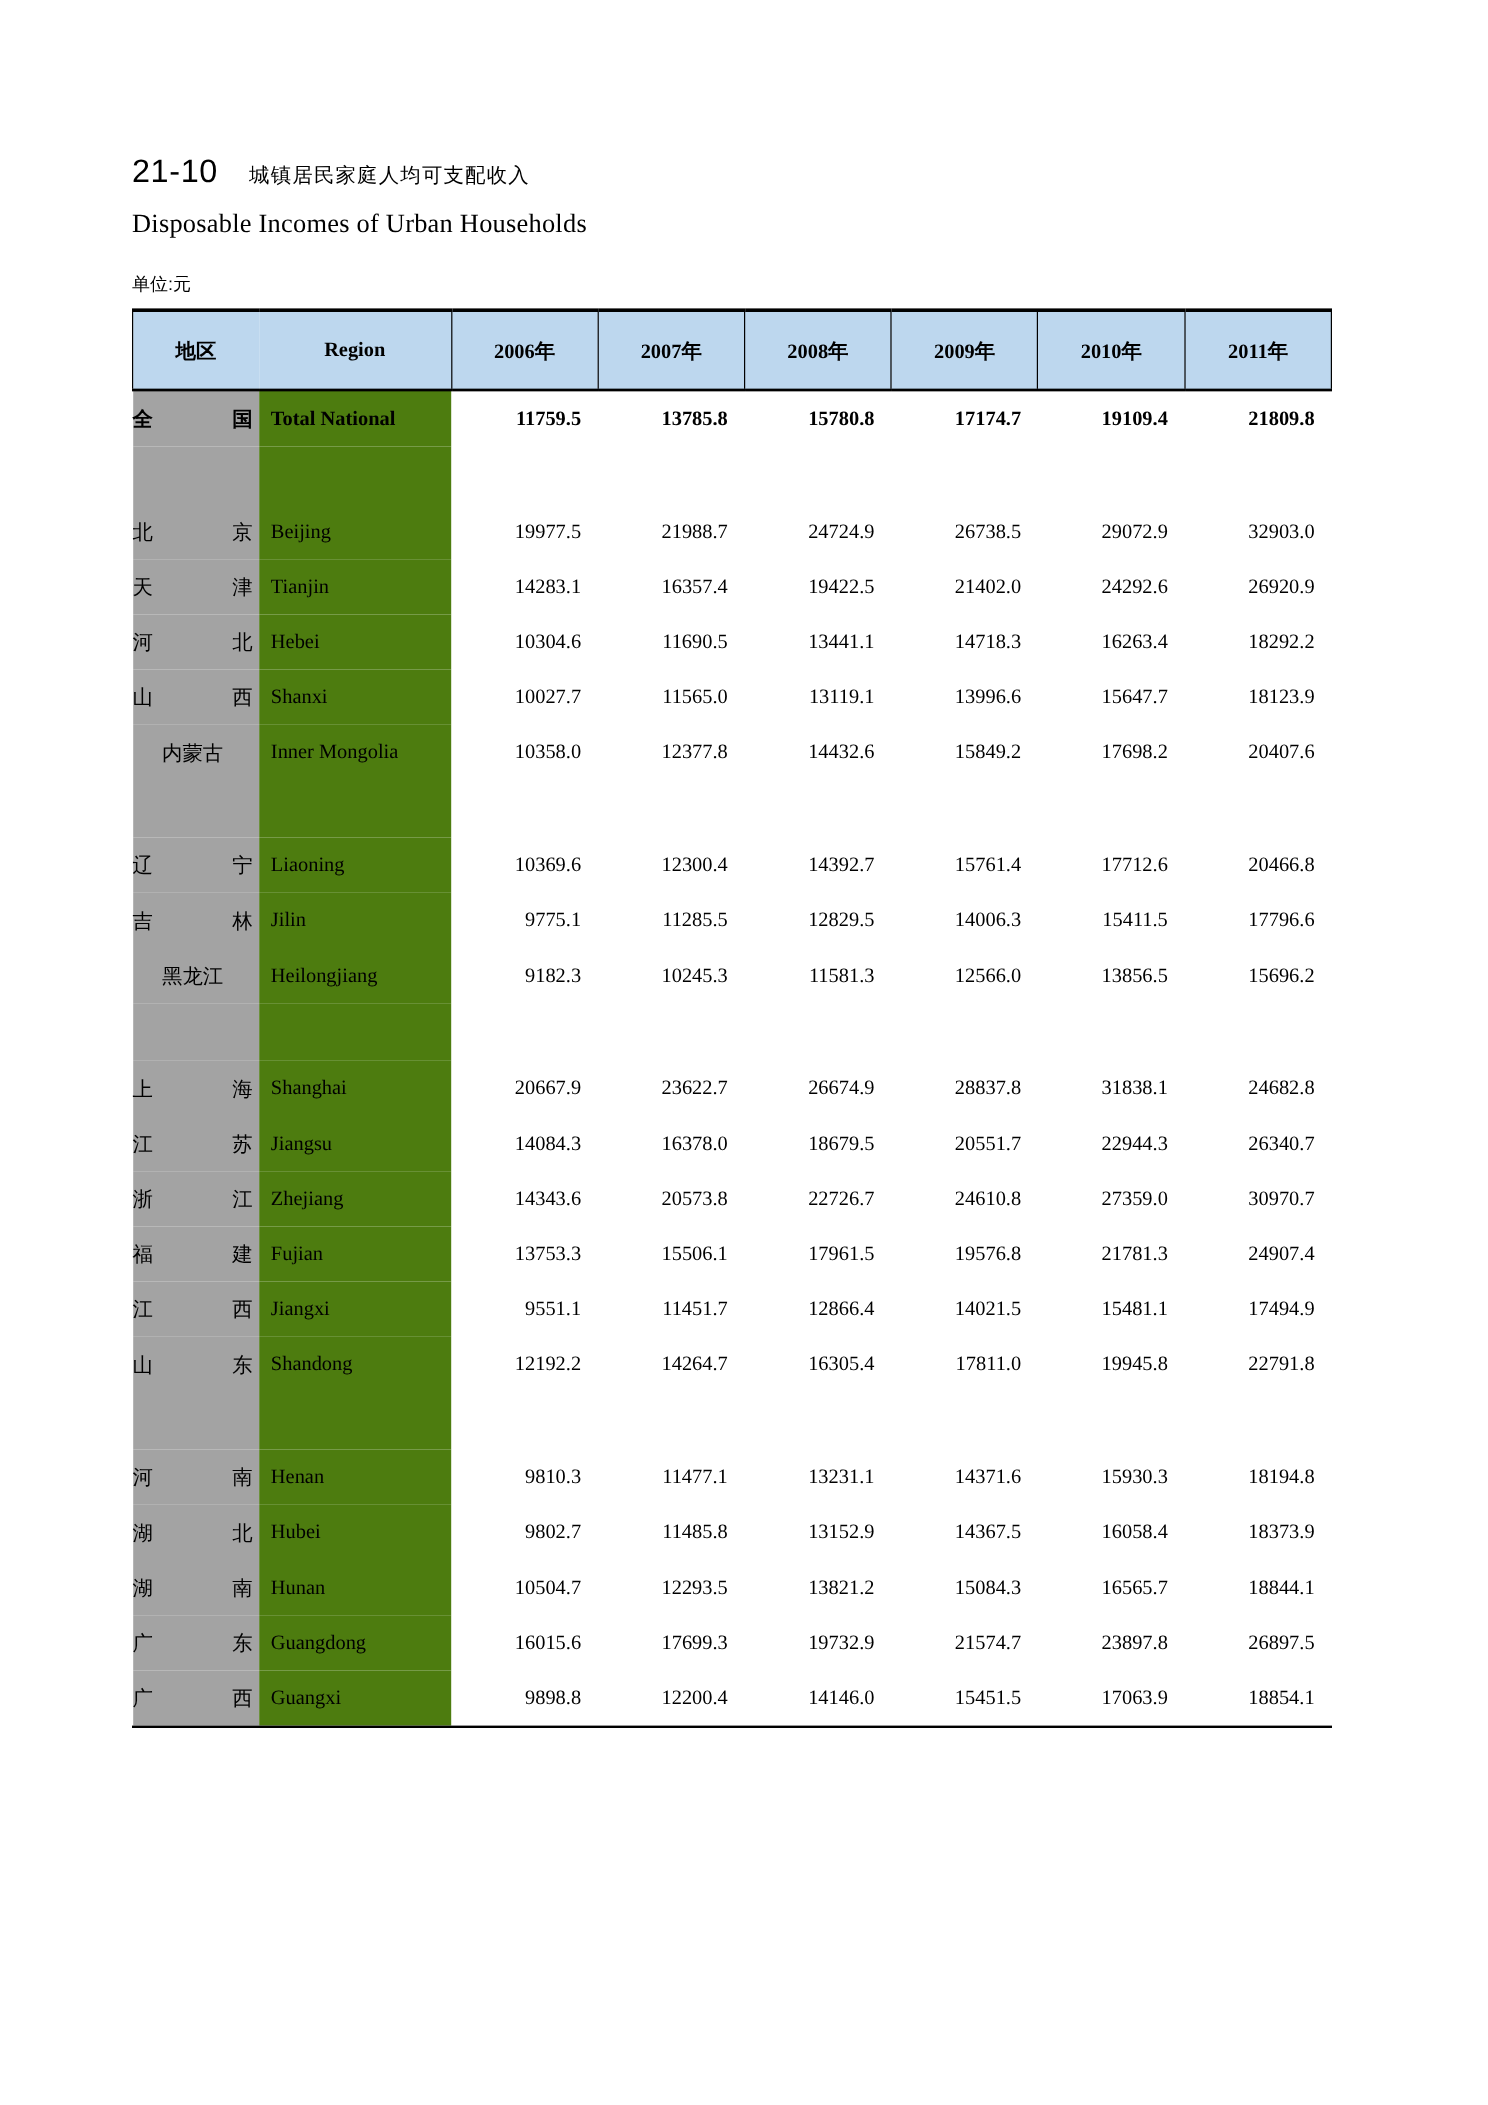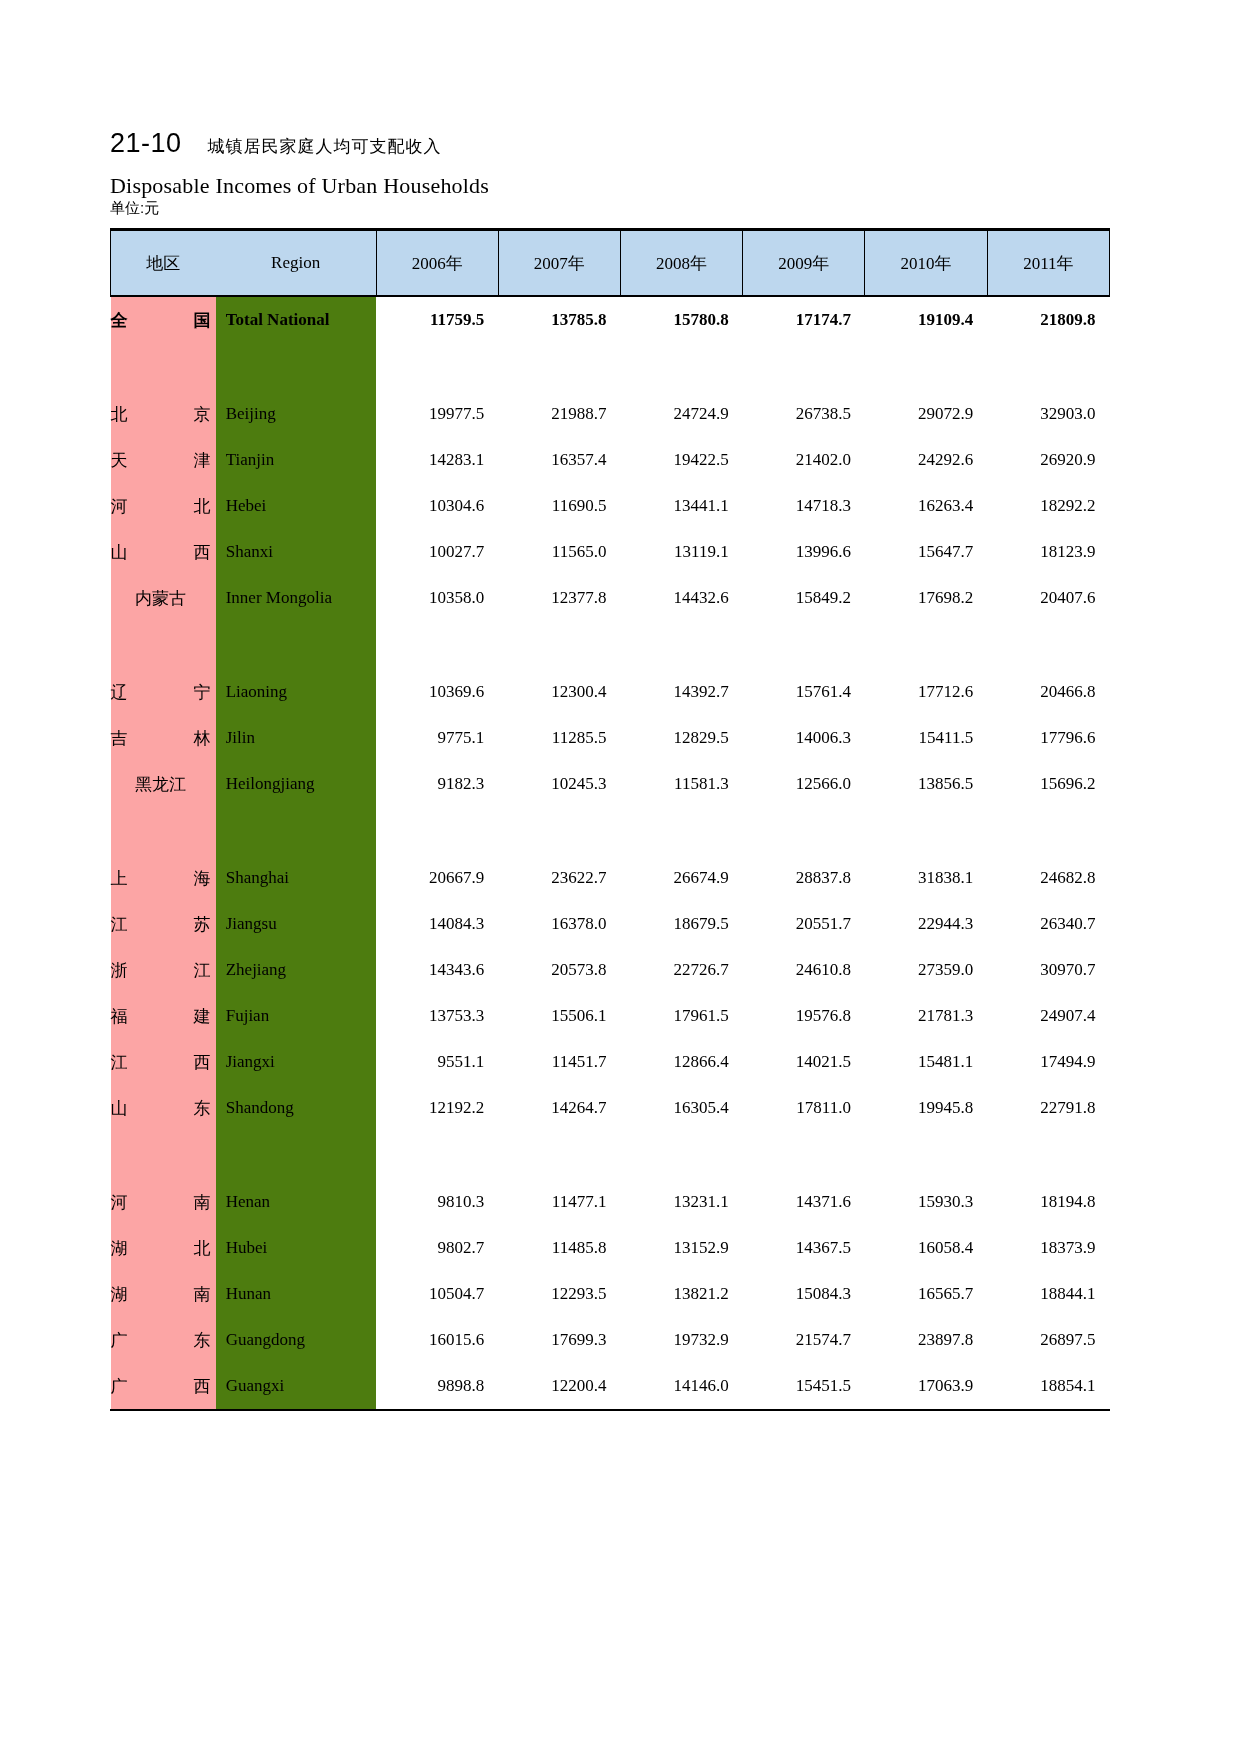--- a/index.html
+++ b/index.html
@@ -39,61 +39,61 @@
   }
   .title-en {
     font-family: "Liberation Serif", serif;
     font-size: 22px;
     margin-top: 14px;
     letter-spacing: 0.2px;
   }
   .unit {
     font-family: "Liberation Sans", sans-serif;
     font-size: 15px;
-    margin-top: 0;
+    margin-top: 29px;
     margin-bottom: 10px;
   }
   table.data {
     border-collapse: collapse;
     width: 1000px;
     table-layout: fixed;
   }
   table.data col.c-cn    { width: 105px; }
   table.data col.c-en    { width: 160px; }
   table.data col.c-yr    { width: 122px; }
 
   table.data thead th {
     background: #bdd7ee;
     border-left: 1px solid #000;
     border-right: 1px solid #000;
     border-top: 3px solid #000;
     border-bottom: 2px solid #000;
     height: 62px;
-    font-weight: normal;
+    font-weight: bold;
     font-size: 17px;
     font-family: "Liberation Serif", serif;
     text-align: center;
     vertical-align: middle;
   }
   table.data thead th.hcn {
     font-family: "Liberation Sans", sans-serif;
     font-size: 17px;
     border-right: none;
   }
   table.data thead th.hen {
     border-left: none;
   }
   table.data tbody td {
     height: 44px;
     font-size: 17px;
     vertical-align: middle;
     border: none;
   }
   table.data tbody td.cn {
-    background: #fca5a5;
+    background: #a3a3a3;
     font-family: "Liberation Sans", sans-serif;
     padding-left: 0px;
     text-align: left;
     white-space: nowrap;
   }
   table.data tbody td.cn .sp {
     display: inline-block;
     width: 100px;
     text-align: justify;
     text-align-last: justify;

